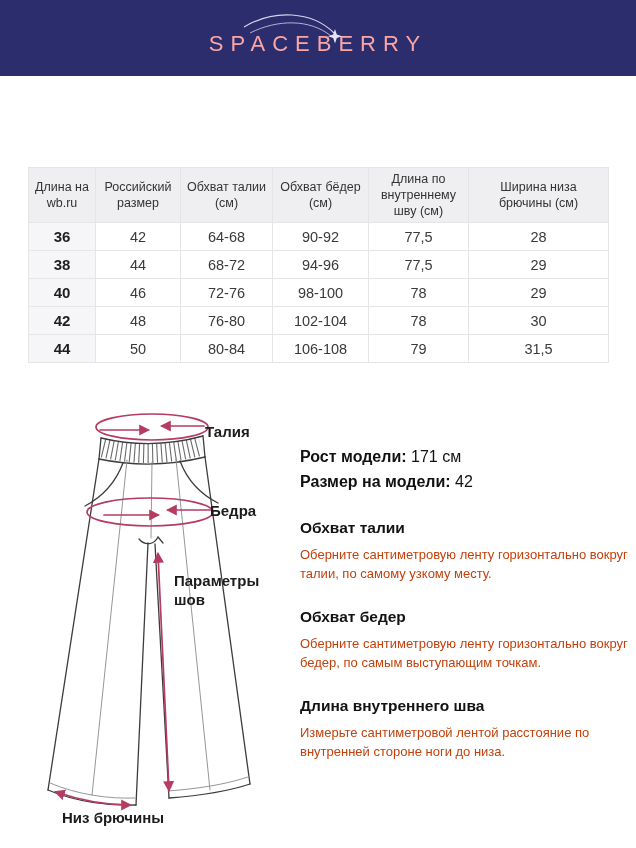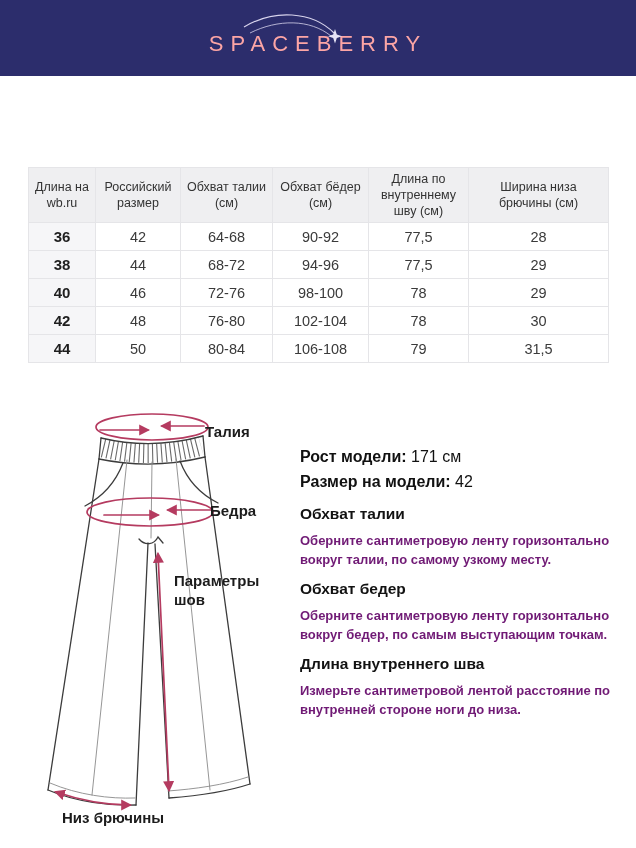--- a/index.html
+++ b/index.html
@@ -68,23 +68,23 @@
   .dlabel-waist  { left: 177px; top: 27px; }
   .dlabel-hips   { left: 182px; top: 106px; }
   .dlabel-inseam { left: 146px; top: 176px; width: 105px; }
   .dlabel-hem    { left: 34px;  top: 413px; }
 
   
   .right-col { position: absolute; left: 300px; top: 444px; width: 330px; }
   .model-info p { font-size: 16px; line-height: 25px; color: #111; }
   .model-info .lbl { font-weight: 700; }
   .model-info .val { font-weight: 400; }
-  .guide-section { margin-top: 11px; }
+  .guide-section { margin-top: 25px; }
   .guide-section h3 { font-size: 15.5px; font-weight: 700; color: #121212; margin-bottom: 8px; }
-  .guide-section p  { font-size: 13px; line-height: 19px; color: #701a75; max-width: 330px; font-weight: bold; }
+  .guide-section p  { font-size: 13px; line-height: 19px; color: #c2410c; max-width: 330px; }
 
   .stroke-main  { stroke: #3c3c3c; stroke-width: 1.3; fill: none; stroke-linecap: round; }
   .stroke-thin  { stroke: #8a8a8a; stroke-width: 0.9; fill: none; stroke-linecap: round; }
   .stroke-acc   { stroke: #b53b60; stroke-width: 1.7; fill: none; stroke-linecap: round; }
 </style>
 </head>
 <body>
 
 <div class="header">
   <div class="logo-wrap">

